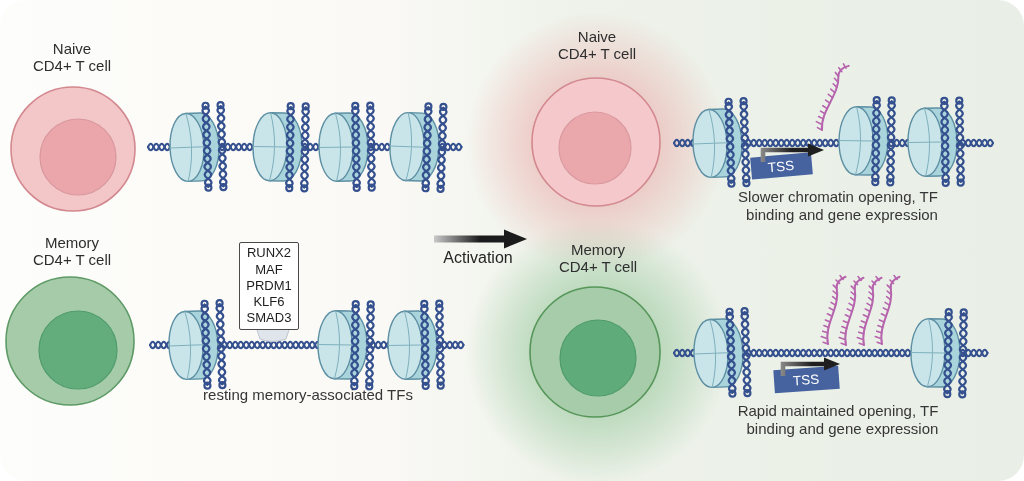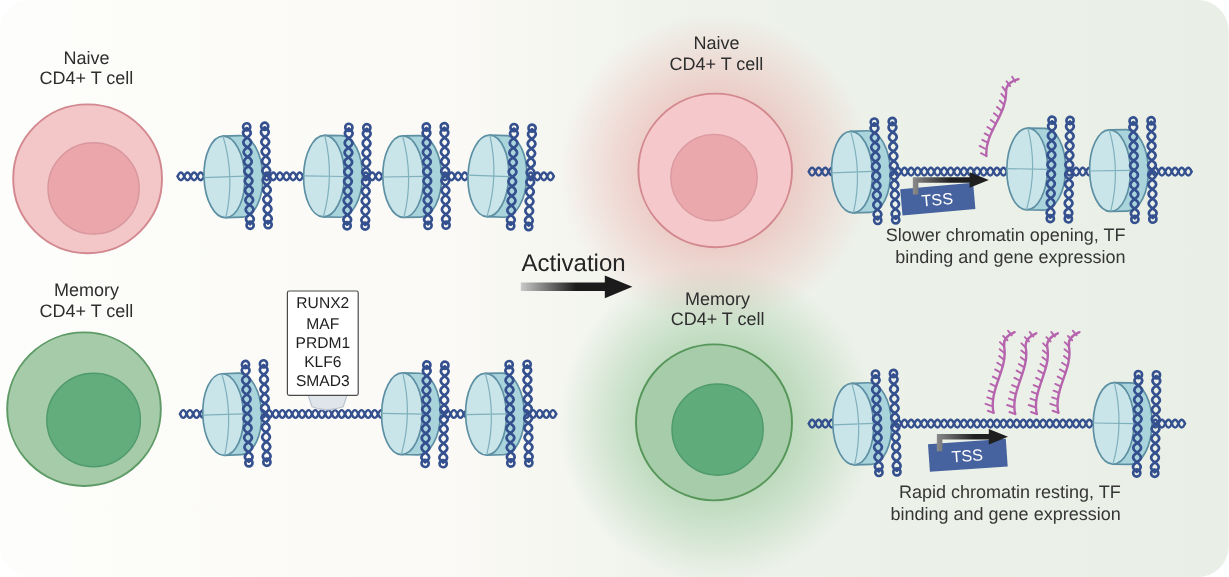--- a/index.html
+++ b/index.html
@@ -7,21 +7,21 @@
     position:relative;width:1024px;height:481px;overflow:hidden;
     border-radius:26px;
     background:linear-gradient(90deg,#fdfdfb 0%,#faf9f5 38%,#eef2ea 56%,#e9efe6 100%);
     font-family:"Liberation Sans",sans-serif;color:#2f2f2f;
   }
   .lbl{position:absolute;text-align:center;transform:translateX(-50%);
        font-size:15px;line-height:17px;color:#2e2e2e;white-space:nowrap;}
   .caption{position:absolute;text-align:right;transform:translateX(-50%);
        font-size:15px;line-height:17.5px;color:#363636;white-space:nowrap;}
   .activation-lbl{position:absolute;transform:translateX(-50%);
-       font-size:20px;color:#252525;white-space:nowrap;}
+       font-size:16px;color:#252525;white-space:nowrap;margin-top:40px;}
   .tf-box{
     position:absolute;background:#ffffff;border:1.4px solid #4a4a4a;border-radius:2px;
     display:flex;flex-direction:column;justify-content:center;
     text-align:center;font-size:13px;line-height:16.2px;color:#1d1d1d;
   }
   svg{position:absolute;left:0;top:0;}
   svg text{font-family:"Liberation Sans",sans-serif;}
   [data-dna] path{fill:none;stroke:#34508e;stroke-width:2;stroke-linecap:round;stroke-linejoin:round;}
 </style>
 </head>
@@ -189,37 +189,38 @@
 
   <div class="tf-box" style="left:239px;top:242px;width:58px;height:86px">
     <div>RUNX2</div>
     <div>MAF</div>
     <div>PRDM1</div>
     <div>KLF6</div>
     <div>SMAD3</div>
   </div>
 
   <div class="caption" style="left:308px;top:386px">
+    <div>resting memory-associated TFs</div>
   </div>
 
   <div class="activation-lbl" style="left:478px;top:209px">Activation</div>
 
   <div class="lbl" style="left:597px;top:28px">
     <div>Naive</div>
     <div>CD4+ T cell</div>
   </div>
 
   <div class="lbl" style="left:598px;top:241px">
     <div>Memory</div>
     <div>CD4+ T cell</div>
   </div>
 
   <div class="caption" style="left:838px;top:188px">
     <div>Slower chromatin opening, TF</div>
     <div>binding and gene expression</div>
   </div>
 
   <div class="caption" style="left:838px;top:402px">
-    <div>Rapid chromatin resting, TF</div>
+    <div>Rapid maintained opening, TF</div>
     <div>binding and gene expression</div>
   </div>
 
 </div>
 
 </body></html>

